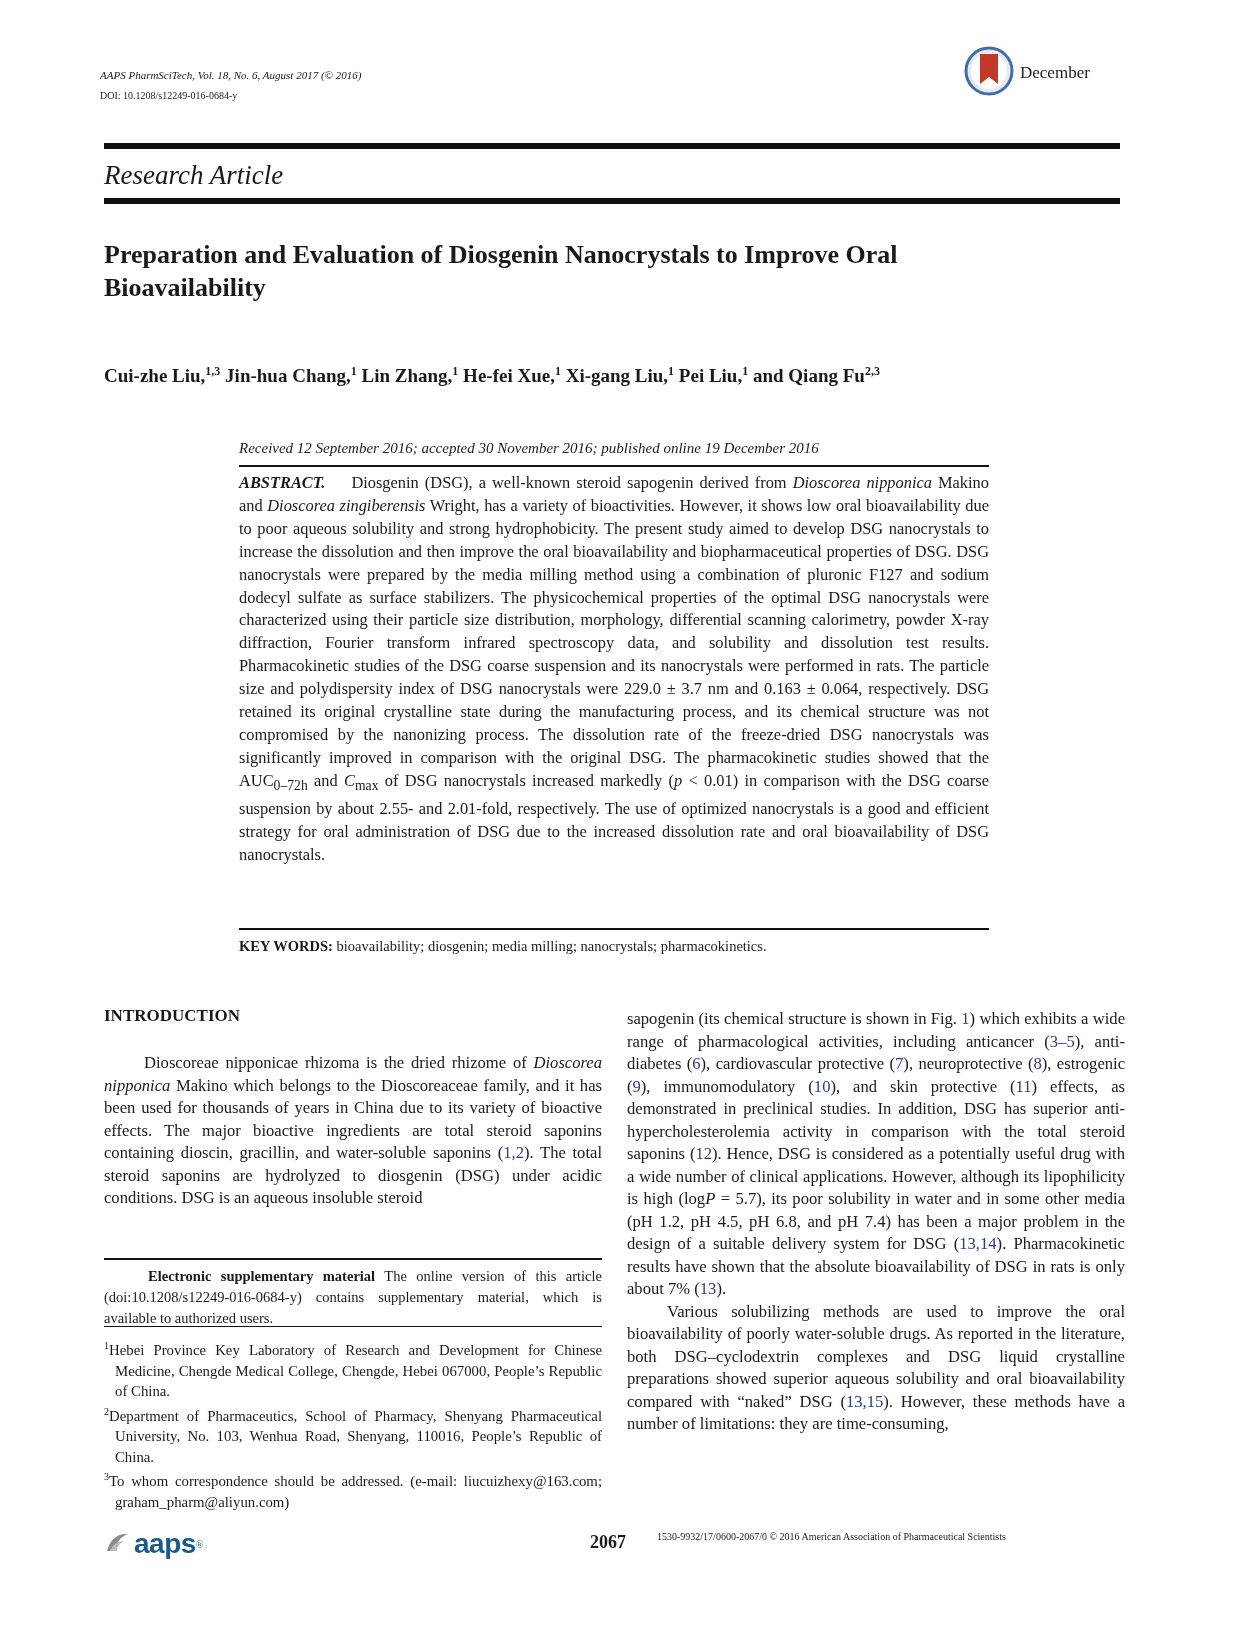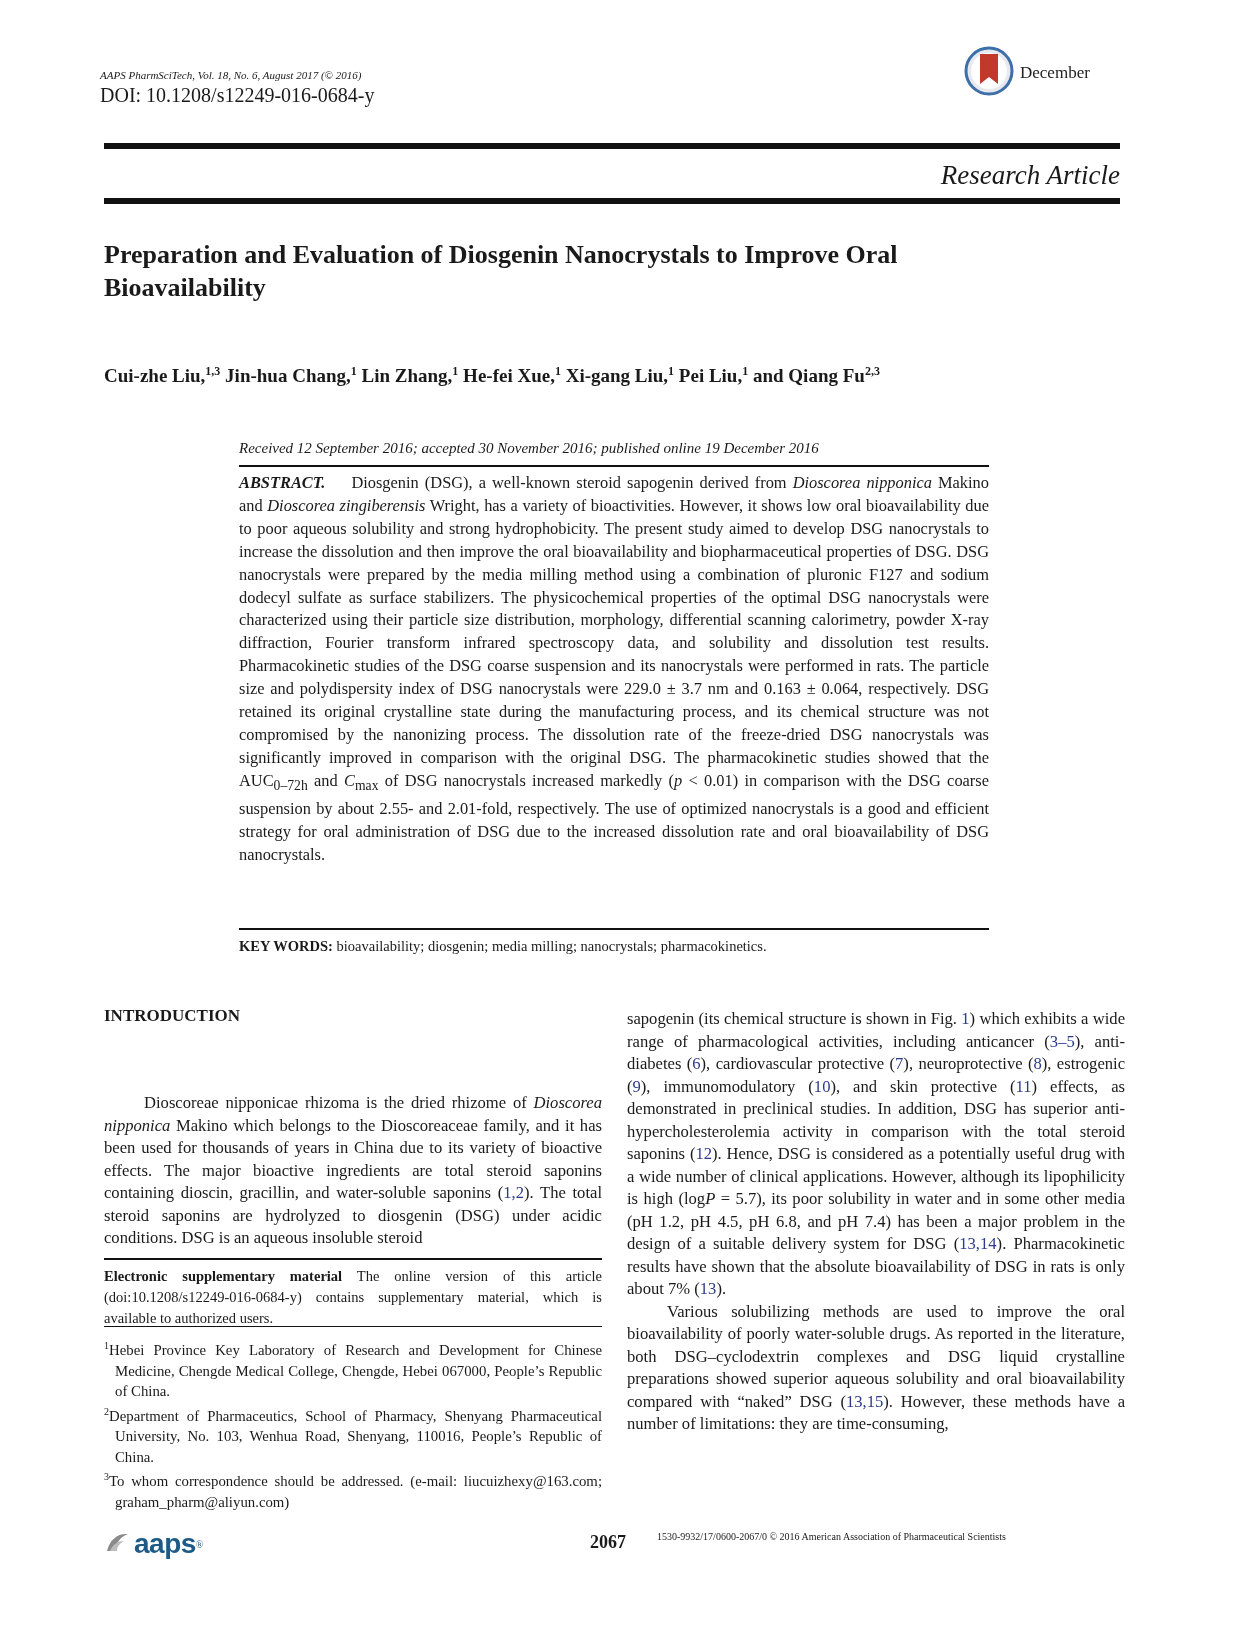--- a/index.html
+++ b/index.html
@@ -1,41 +1,41 @@
 <!DOCTYPE html>
 <html><head>
 <meta charset="utf-8">
 <style>
   html, body { margin: 0; padding: 0; background: #ffffff; }
   body { width: 1241px; height: 1648px; position: relative; overflow: hidden; color: #1a1a1a; font-family: "Liberation Serif", "DejaVu Serif", serif; }
   .abs { position: absolute; }
   .journal-line { left: 100px; top: 66px; font-size: 11px; font-style: italic; line-height: 19px; }
-  .doi-line { left: 100px; top: 86px; font-size: 20px; line-height: 19px; }
+  .doi-line { left: 100px; top: 86px; font-size: 10px; line-height: 19px; }
   .crossmark { left: 964px; top: 46px; display: flex; align-items: center; }
   .crossmark-label { font-size: 17px; margin-left: 6px; color: #222; }
   .rule-thick { left: 104px; width: 1016px; height: 6px; background: #111; }
-  .section-type { left: 104px; width: 1016px; top: 160px; text-align: right; font-size: 27px; font-style: italic; }
+  .section-type { left: 104px; width: 1016px; top: 160px; text-align: left; font-size: 27px; font-style: italic; }
   .title { left: 104px; top: 238px; width: 960px; font-size: 26px; font-weight: bold; line-height: 33px; }
   .authors { left: 104px; top: 364px; font-size: 19px; font-weight: bold; white-space: nowrap; }
   .authors sup { font-size: 12px; }
   .received { left: 239px; top: 440px; font-size: 15px; font-style: italic; }
   .rule-abs { left: 239px; width: 750px; height: 2px; background: #111; }
   .abstract { left: 239px; top: 472px; width: 750px; font-size: 16.4px; line-height: 22.9px; text-align: justify; }
   .abstract .lbl { font-weight: bold; font-style: italic; margin-right: 26px; }
   .keywords { left: 239px; top: 938px; font-size: 14.5px; }
   .keywords b { font-weight: bold; text-align: center; }
   .col { width: 498px; font-size: 16.6px; line-height: 22.5px; text-align: justify; }
-  .col-left { left: 104px; margin-top: 40px; }
+  .col-left { left: 104px; }
   .col-right { left: 627px; top: 1008px; }
   .intro-head { left: 104px; top: 1006px; font-size: 17px; font-weight: bold; }
   .intro-p { top: 1052px; text-indent: 40px; }
   .ref { color: #2b3a8c; }
   .rule-note { left: 104px; width: 498px; height: 2px; background: #111; }
   .esm { left: 104px; top: 1266px; width: 498px; font-size: 14.5px; line-height: 21px; text-align: justify; }
-  .esm b { font-weight: bold; }
+  .esm b { font-weight: bold; margin-left: 44px; }
   .affils { left: 104px; top: 1336px; width: 498px; font-size: 14.8px; line-height: 20.6px; text-align: justify; }
   .affil { padding-left: 11px; text-indent: -11px; }
   .affil sup { font-size: 10px; }
   .indent { text-indent: 40px; }
   .aaps-logo { left: 104px; top: 1528px; display: flex; align-items: center; }
   .aaps-text { font-family: "Liberation Sans", sans-serif; font-weight: bold; font-size: 28px; color: #1d5b86; letter-spacing: -0.5px; margin-left: 4px; }
   .aaps-reg { font-size: 10px; vertical-align: top; color: #1d5b86; }
   .page-num { left: 590px; top: 1532px; font-size: 18px; font-weight: bold; }
   .copyright { left: 657px; top: 1531px; font-size: 10px; white-space: nowrap; }
 </style>

